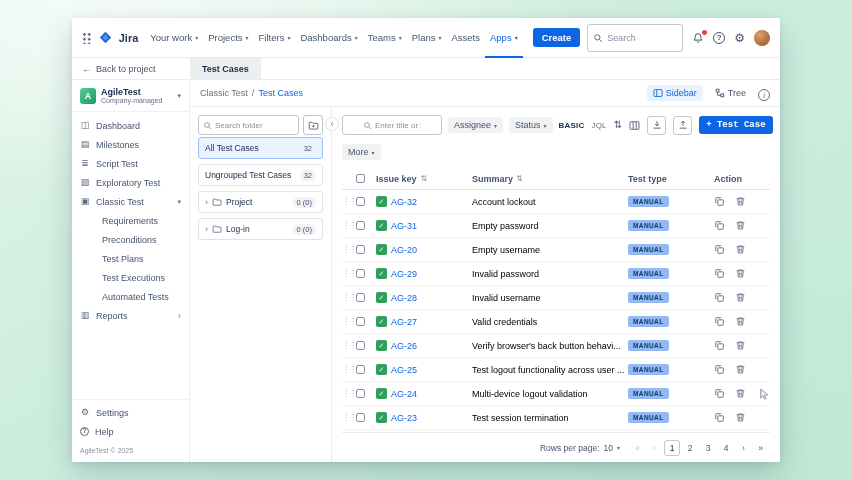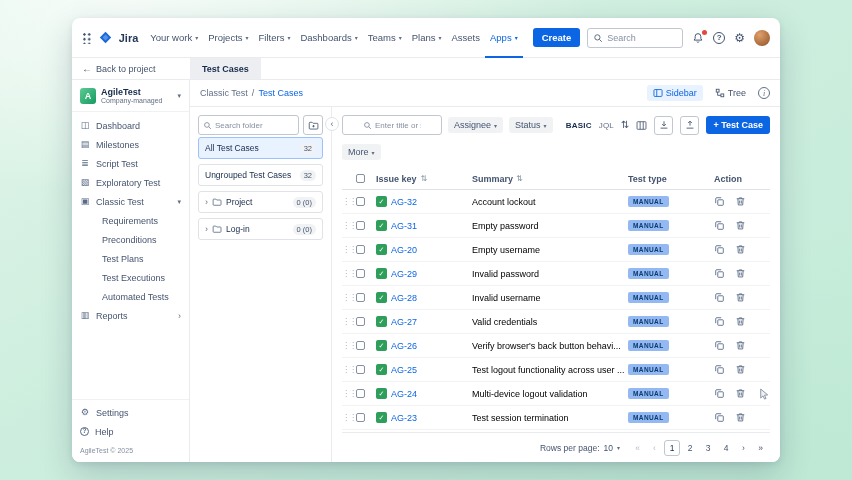--- a/index.html
+++ b/index.html
@@ -6,35 +6,35 @@
   html,body{width:852px;height:480px;overflow:hidden}
   body{
     font-family:"Liberation Sans","DejaVu Sans",sans-serif;
     background:
       radial-gradient(120% 90% at 15% 0%, rgba(248,253,250,.9) 0%, rgba(248,253,250,0) 45%),
       radial-gradient(120% 90% at 90% 100%, rgba(190,232,212,.9) 0%, rgba(190,232,212,0) 55%),
       linear-gradient(150deg,#e2f5ea 0%,#cdeede 45%,#c2ebd8 100%);
   }
   svg{display:block}
 
-  .window{position:relative;width:708px;height:444px;margin:18px auto 0;background:#fff;border-radius:8px;
+  .window{position:relative;width:708px;height:444px;margin:18px auto 0;background:#fff;border-radius:2px;
     box-shadow:0 12px 32px rgba(23,43,77,.20), 0 2px 6px rgba(23,43,77,.10);overflow:hidden;display:flex;flex-direction:column}
 
   
   .topnav{height:40px;flex:0 0 40px;display:flex;align-items:center;padding:0 10px;border-bottom:1px solid #e9ebee;gap:7px}
   .appgrid{width:12px;height:12px;background-image:radial-gradient(circle,#44546f 1.1px,transparent 1.4px);background-size:4.8px 4.8px;cursor:pointer}
   .jira-brand{font-weight:700;color:#253858;font-size:11px}
   .nav-items{display:flex;align-items:center;height:40px}
   .nav-item{display:inline-flex;align-items:center;gap:3px;padding:0 5px;height:100%;font-size:9.5px;color:#44546f;cursor:pointer;white-space:nowrap}
   .nav-item .caret{font-size:6px;color:#626f86}
   .nav-item.active{color:#0c66e4;box-shadow:inset 0 -2px 0 #0c66e4}
   .nav-item.active .caret{color:#0c66e4}
   .create-btn{margin-left:3px;background:#0c66e4;color:#fff;border:none;border-radius:3px;font-size:9.5px;font-weight:600;padding:4px 9px;font-family:inherit;cursor:pointer}
   .nav-right{margin-left:auto;display:flex;align-items:center;gap:9px}
-  .search-box{display:flex;align-items:center;gap:4px;border:1px solid #c1c7d0;border-radius:3px;height:20px;padding:0 5px;background:#fff}
+  .search-box{display:flex;align-items:center;gap:4px;border:1px solid #c1c7d0;border-radius:3px;height:28px;padding:0 5px;background:#fff}
   .search-box input{border:none;outline:none;font-size:9px;width:70px;font-family:inherit;color:#172b4d}
   ::placeholder{color:#8590a2;opacity:1}
   .icon-btn{position:relative;display:inline-flex;color:#44546f;cursor:pointer}
   .notif-dot{position:absolute;top:-2px;right:-3px;width:5px;height:5px;border-radius:50%;background:#e2483d}
   .help-circle{width:12px;height:12px;border:1.2px solid #44546f;border-radius:50%;font-size:8px;font-weight:700;display:flex;align-items:center;justify-content:center;color:#44546f;cursor:pointer}
   .gear{font-size:12px;color:#44546f;line-height:1;cursor:pointer}
   .avatar{width:16px;height:16px;border-radius:50%;background:radial-gradient(circle at 35% 30%,#e0a06a,#8f5128);cursor:pointer}
 
   
   .subheader{height:22px;flex:0 0 22px;display:flex;align-items:stretch;border-bottom:1px solid #e9ebee;font-size:9px;background:#fff}
@@ -61,21 +61,21 @@
   .item-caret{margin-left:auto;color:#626f86;font-size:7px}
   .item-arrow{margin-left:auto;color:#626f86;font-size:9px}
   .side-footer{margin-top:auto;border-top:1px solid #f0f1f3;padding-top:3px}
   .copyright{padding:6px 8px 8px;font-size:7px;color:#8590a2}
 
   
   .content{flex:1;display:flex;flex-direction:column;min-width:0;background:#fff}
   .crumb-row{height:26px;flex:0 0 26px;display:flex;align-items:center;gap:4px;padding:0 10px;font-size:9px;color:#626f86}
   .crumb-link{cursor:pointer}
   .crumb-current{color:#0c66e4;cursor:pointer}
-  .view-controls{margin-left:auto;display:flex;align-items:center;gap:6px}
+  .view-controls{margin-left:auto;display:flex;align-items:flex-end;gap:6px}
   .chip{display:inline-flex;align-items:center;gap:3px;padding:3px 6px;border-radius:3px;font-size:9px;color:#44546f;background:#f1f2f4;cursor:pointer;white-space:nowrap}
   .chip .caret{font-size:6px;color:#626f86}
   .chip.active-chip{background:#e9f2ff;color:#0c66e4}
   .info-circle{width:12px;height:12px;border:1px solid #626f86;border-radius:50%;display:flex;align-items:center;justify-content:center;font-size:8px;color:#626f86;font-family:"Liberation Serif",serif;font-style:italic;cursor:pointer}
 
   .content-body{flex:1;display:flex;min-height:0;border-top:1px solid #e9ebee;position:relative}
   .folder-panel{width:142px;flex:0 0 142px;border-right:1px solid #e9ebee;padding:8px;display:flex;flex-direction:column;gap:2px}
   .fsearch-row{display:flex;gap:4px}
   .fsearch{flex:1;display:flex;align-items:center;gap:3px;border:1px solid #c1c7d0;border-radius:3px;height:20px;padding:0 4px;min-width:0}
   .fsearch input{border:none;outline:none;width:100%;min-width:0;font-size:8px;font-family:inherit;color:#172b4d}
@@ -92,21 +92,21 @@
   
   .table-panel{flex:1;display:flex;flex-direction:column;min-width:0;padding:8px 10px 0;overflow:hidden}
   .toolbar{display:flex;align-items:center;gap:6px}
   .tsearch{display:flex;align-items:center;gap:3px;border:1px solid #c1c7d0;border-radius:3px;height:20px;padding:0 20px;width:100px;flex:0 0 100px}
   .tsearch input{border:none;outline:none;min-width:0;flex:1;font-size:8px;font-family:inherit;color:#172b4d}
   .tool-right{margin-left:auto;display:flex;align-items:center;gap:7px}
   .mode-basic{font-size:8px;font-weight:700;color:#172b4d;letter-spacing:.2px;cursor:pointer}
   .mode-jql{font-size:8px;color:#626f86;letter-spacing:.2px;cursor:pointer}
   .tool-icon{color:#44546f;display:inline-flex;font-size:10px;line-height:1;cursor:pointer}
   .boxed{width:19px;height:19px;border:1px solid #c1c7d0;border-radius:3px;align-items:center;justify-content:center}
-  .add-btn{background:#0c66e4;color:#fff;border:none;border-radius:3px;font-size:9px;font-weight:600;padding:4px 7px;font-family:Liberation Sans, sans-serif;white-space:nowrap;cursor:pointer}
+  .add-btn{background:#0c66e4;color:#fff;border:none;border-radius:3px;font-size:9px;font-weight:600;padding:4px 7px;font-family:Liberation Mono, monospace;white-space:nowrap;cursor:pointer}
   .more-row{margin-top:6px}
 
   .thead{margin-top:8px;display:flex;align-items:center;height:22px;flex:0 0 22px;border-bottom:1.5px solid #dfe2e6;font-size:9px;font-weight:700;color:#44546f}
   .col-handle{width:14px;flex:0 0 14px;display:flex;justify-content:center}
   .col-check{width:20px;flex:0 0 20px;display:flex;align-items:center}
   .col-key{width:96px;flex:0 0 96px;display:flex;align-items:center;gap:4px}
   .col-summary{flex:1;min-width:0;display:flex;align-items:center;gap:3px;overflow:hidden}
   .col-summary .txt{overflow:hidden;text-overflow:ellipsis;white-space:nowrap}
   .col-type{width:86px;flex:0 0 86px}
   .col-action{width:56px;flex:0 0 56px;display:flex;align-items:center;gap:10px}

